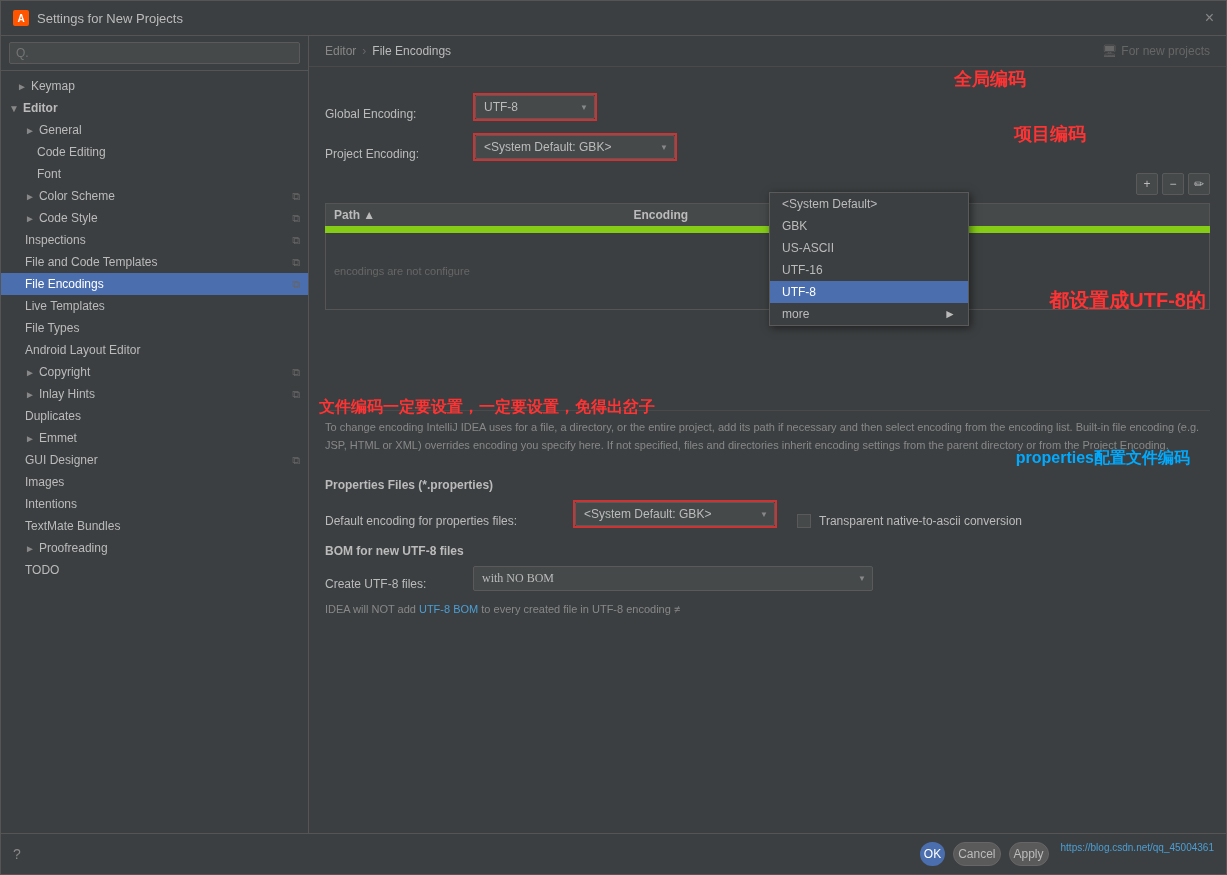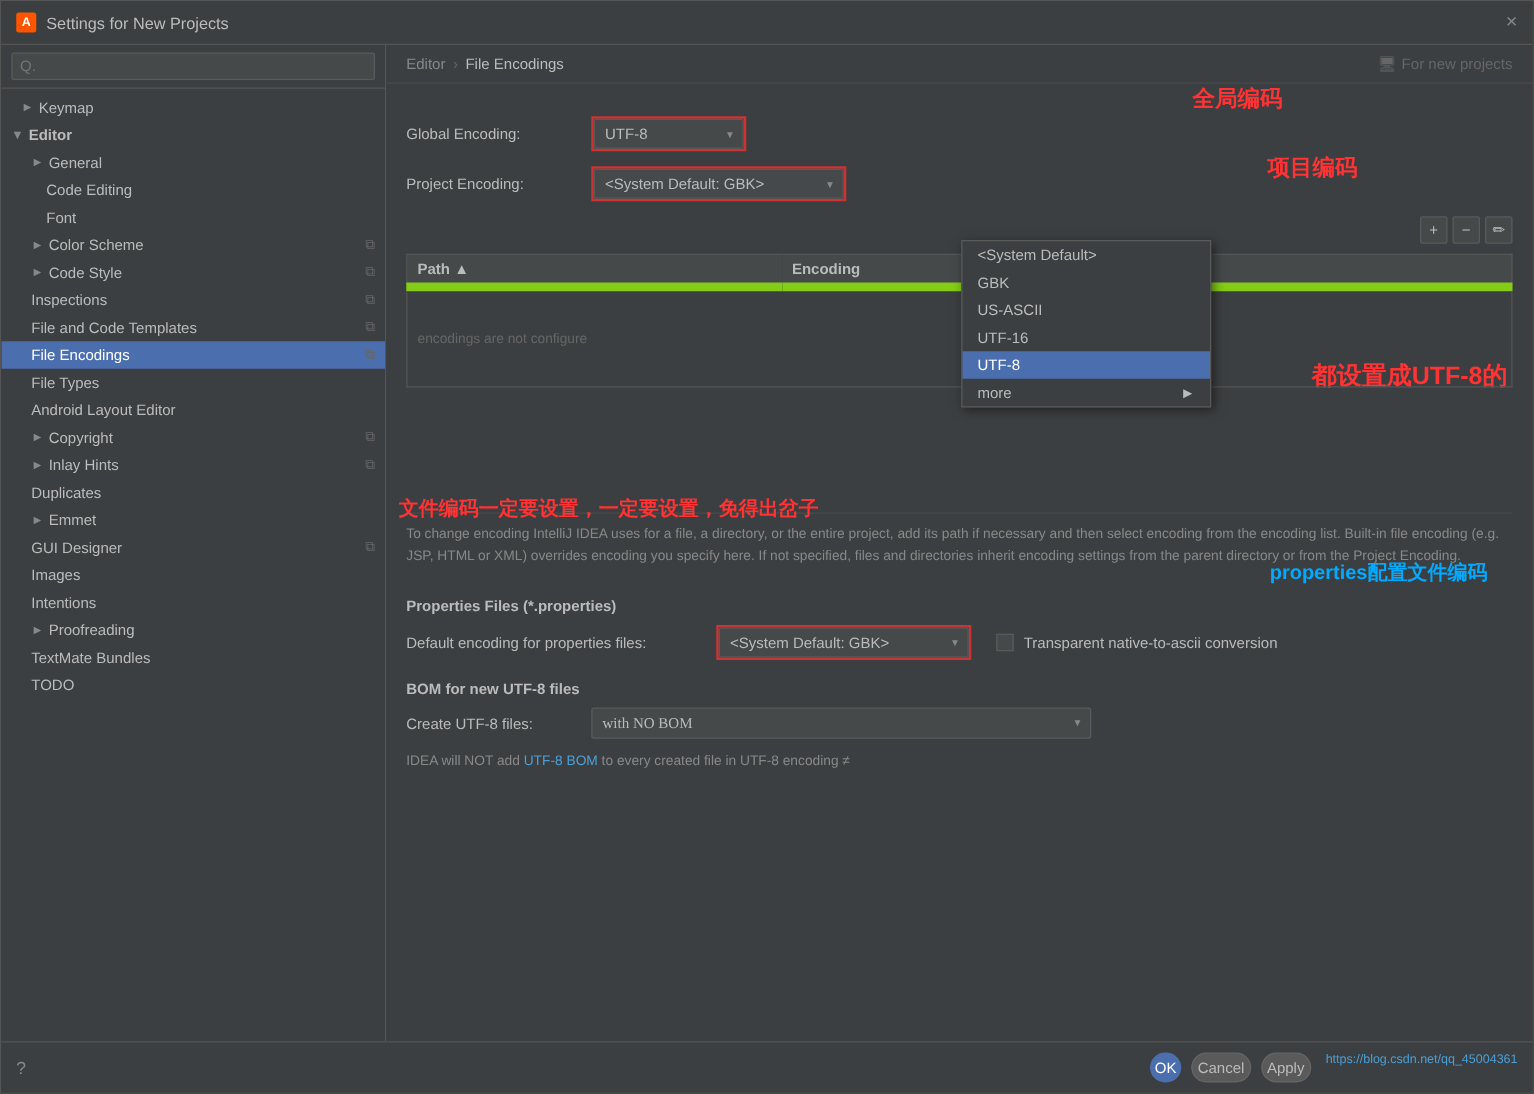--- a/index.html
+++ b/index.html
@@ -109,21 +109,21 @@
 
     .content {
       flex: 1;
       padding: 16px;
       overflow-y: auto;
       position: relative;
     }
 
     .field-row {
       display: flex;
-      align-items: center;
+      align-items: flex-end;
       margin-bottom: 12px;
       gap: 8px;
     }
     .field-label {
       color: #bbbbbb;
       font-size: 12px;
       min-width: 140px;
     }
 
     
@@ -327,20 +327,23 @@
         </div>
         <div class="tree-item indent1">
           <span>File and Code Templates</span>
           <span class="copy-icon">⧉</span>
         </div>
         <div class="tree-item indent1 active">
           <span>File Encodings</span>
           <span class="copy-icon">⧉</span>
         </div>
         <div class="tree-item indent1">
+          <span>Live Templates</span>
+        </div>
+        <div class="tree-item indent1">
           <span>File Types</span>
         </div>
         <div class="tree-item indent1">
           <span>Android Layout Editor</span>
         </div>
         <div class="tree-item indent1">
           <span class="triangle right"></span>
           <span>Copyright</span>
           <span class="copy-icon">⧉</span>
         </div>
@@ -360,25 +363,25 @@
           <span>GUI Designer</span>
           <span class="copy-icon">⧉</span>
         </div>
         <div class="tree-item indent1">
           <span>Images</span>
         </div>
         <div class="tree-item indent1">
           <span>Intentions</span>
         </div>
         <div class="tree-item indent1">
+          <span>TextMate Bundles</span>
+        </div>
+        <div class="tree-item indent1">
           <span class="triangle right"></span>
           <span>Proofreading</span>
-        </div>
-        <div class="tree-item indent1">
-          <span>TextMate Bundles</span>
         </div>
         <div class="tree-item indent1">
           <span>TODO</span>
         </div>
       </div>
     </div>
 
     <div class="main">
 
       <div class="breadcrumb">

